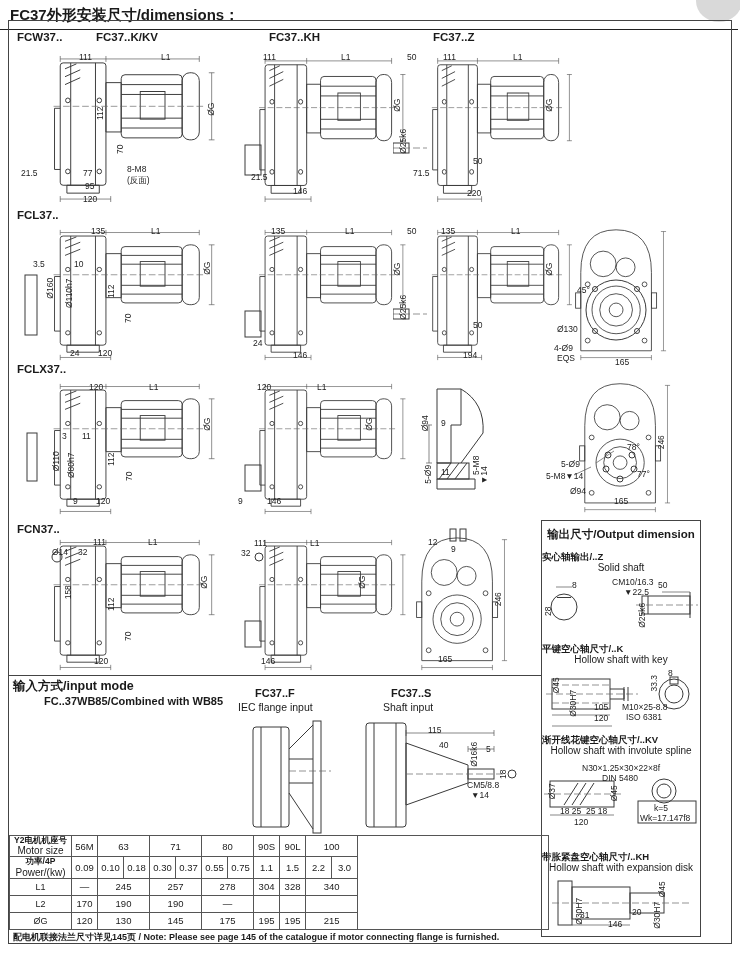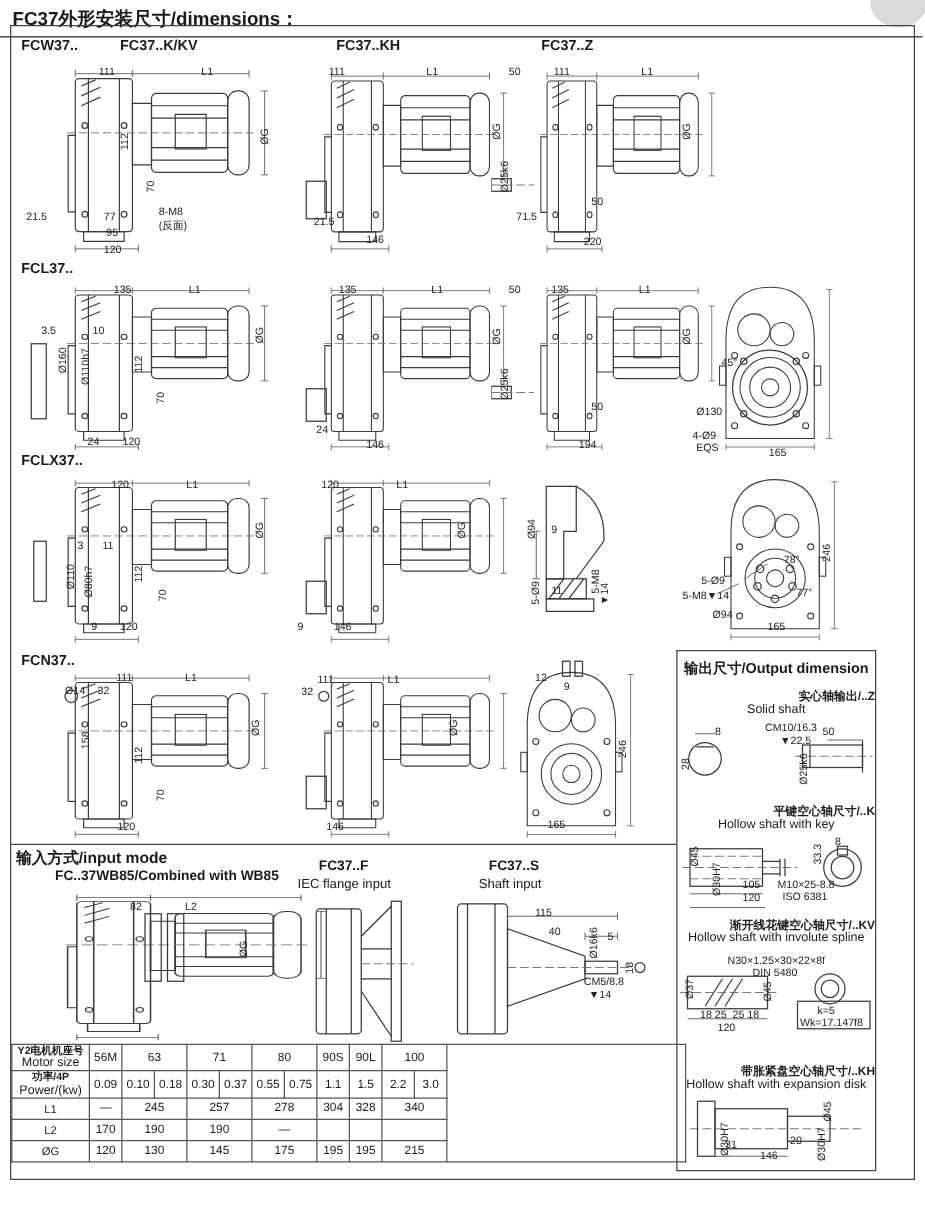--- a/index.html
+++ b/index.html
@@ -17,21 +17,21 @@
   .dim.rot{transform:rotate(-90deg);transform-origin:center;}
   svg .ln, svg path, svg rect, svg circle{stroke:#3a3a3a;fill:none;stroke-width:1;}
   svg .cl{stroke-dasharray:7 3;stroke-width:.7;stroke:#666;}
   svg .dl{stroke-width:.7;stroke:#555;}
   .sep{position:absolute;left:0;top:654px;width:532px;border-top:1.1px solid #444;}
   .ititle{position:absolute;left:4px;top:657px;font-size:12.5px;font-weight:bold;}
   .isub{position:absolute;font-size:11px;font-weight:bold;white-space:nowrap;}
   .isub2{position:absolute;font-size:10.5px;white-space:nowrap;}
   .panel{position:absolute;left:532px;top:499px;width:158px;height:415px;border:1.1px solid #444;}
   .ptitle{position:absolute;top:6px;left:0;width:100%;text-align:center;font-size:11.5px;font-weight:bold;}
-  .pcn{position:absolute;left:0;width:100%;text-align:right;font-size:9.5px;font-weight:bold;white-space:nowrap;}
+  .pcn{position:absolute;left:0;width:100%;text-align:left;font-size:9.5px;font-weight:bold;white-space:nowrap;}
   .pen{position:absolute;left:0;width:100%;text-align:center;font-size:10px;white-space:nowrap;}
   table.dims{position:absolute;left:0;top:814px;border-collapse:collapse;table-layout:fixed;
              width:540px;font-size:9.5px;}
   table.dims td{border:1px solid #555;text-align:center;padding:0;height:16px;}
   table.dims tr.h td{height:19px;}
   table.dims td.lab{font-size:9px;}
   table.dims td .cn{font-size:8.5px;font-weight:bold;line-height:1.1;}
   table.dims td .en{font-size:10px;line-height:1.1;}
   .note{position:absolute;left:4px;top:910px;font-size:9px;font-weight:bold;white-space:nowrap;}
 </style>
@@ -323,32 +323,20 @@
     </div>
 
   <div class="sep"></div>
   <div class="ititle">输入方式/input mode</div>
   <span class="isub" style="left:35px;top:674px">FC..37WB85/Combined with WB85</span>
   <span class="isub" style="left:246px;top:666px">FC37..F</span>
   <span class="isub2" style="left:229px;top:680px">IEC flange input</span>
   <span class="isub" style="left:382px;top:666px">FC37..S</span>
   <span class="isub2" style="left:374px;top:680px">Shaft input</span>
 
-  <div class="draw" style="left:7px;top:688px;width:272px;height:126px">
-    <svg class="art" width="272" height="126">
-      <svg x="0" y="6" width="258" height="118" viewBox="0 0 210 150" preserveAspectRatio="none">
-          <use href="#gm-side"></use>
-        </svg>
-      <rect x="100" y="22" width="13" height="54"></rect>
-        <rect x="118" y="22" width="13" height="54"></rect>
-    </svg>
-  <span class="dim" style="left: 88px; top: 12px;">82</span>
-      <span class="dim" style="left: 132px; top: 12px;">L2</span>
-      <span class="dim rot" style="left: 172px; top: 46px;">ØG</span>
-    </div>
   <div class="draw" style="left:230px;top:694px;width:100px;height:124px">
     <svg class="art" width="100" height="124">
       <rect x="14" y="12" width="36" height="100" rx="3"></rect>
       <path d="M22 12 v100 M42 12 v100"></path>
       <rect x="74" y="6" width="8" height="112"></rect>
       <path d="M50 34 L74 10 M50 78 L74 114 M50 44 h24 M50 68 h24"></path>
       <path class="cl" d="M50 56 H92"></path>
     </svg>
   </div>
   <div class="draw" style="left:347px;top:688px;width:180px;height:135px">
@@ -518,13 +506,17 @@
       <td colspan="2">130</td>
       <td colspan="2">145</td>
       <td colspan="2">175</td>
       <td>195</td>
       <td>195</td>
       <td colspan="2">215</td>
     </tr>
   </tbody>
     </table>
 
+  <div class="note">
+    <span>配电机联接法兰尺寸详见145页</span>
+    <span style="font-weight:bold">/ Note: Please see page 145 of the catalogue  if motor connecting flange is furnished.</span>
+  </div>
 </div>
 
 </body></html>

